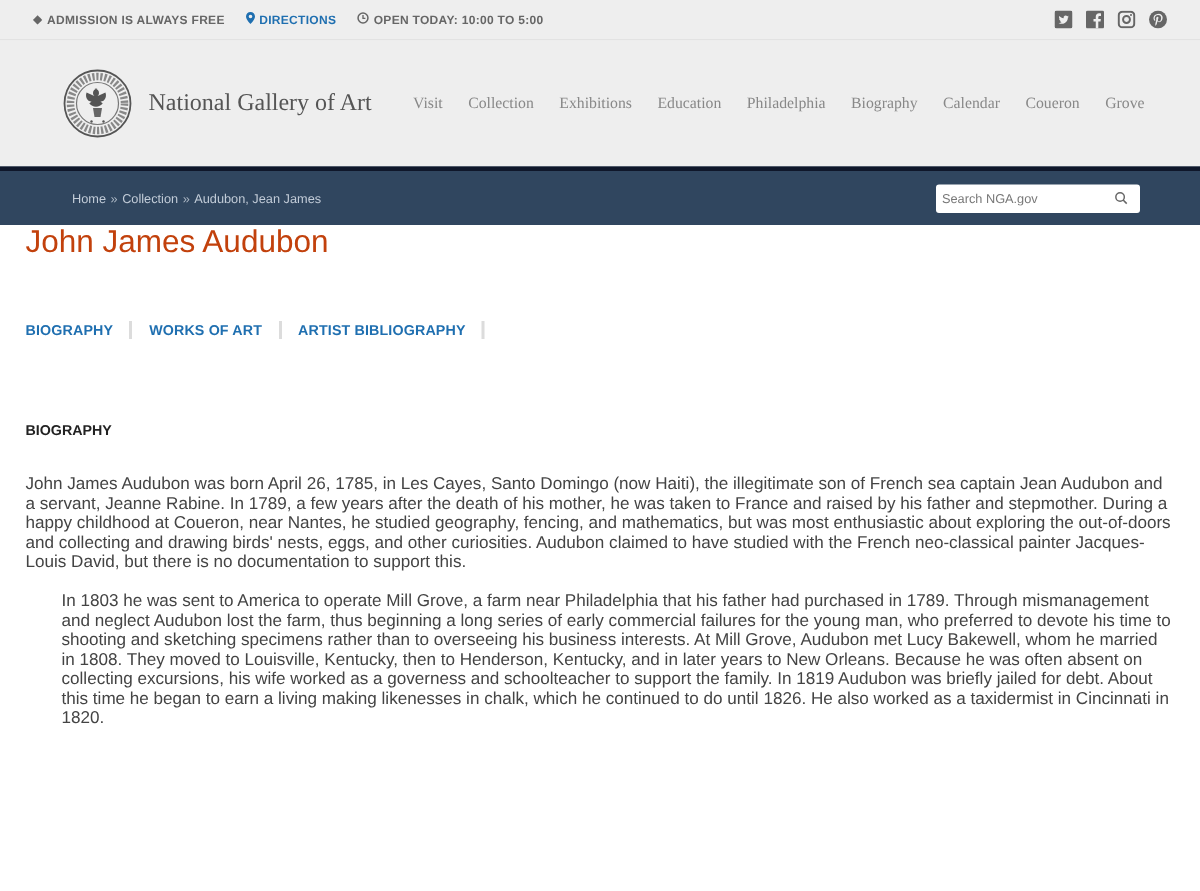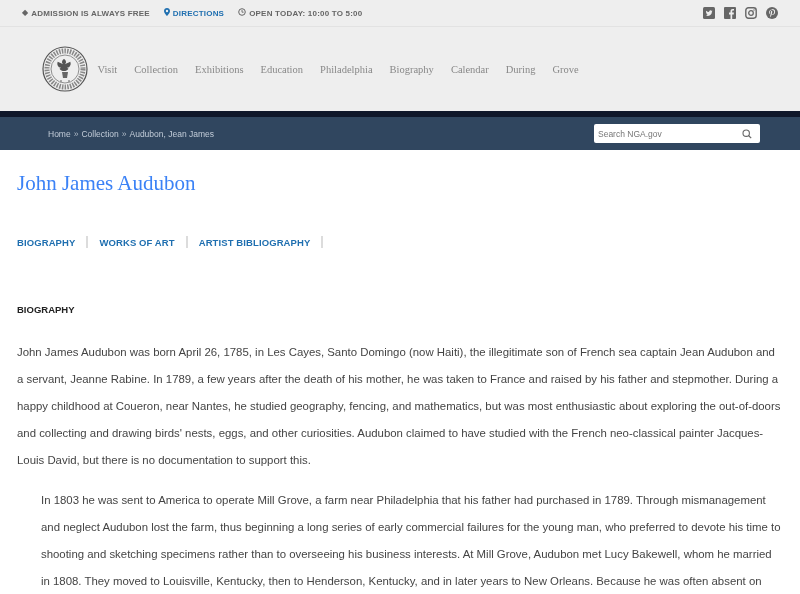--- a/index.html
+++ b/index.html
@@ -26,44 +26,44 @@
     display: flex; align-items: center; padding-left: 41px;
   }
   .logo { display: flex; align-items: center; gap: 10px; }
   .seal { width: 48px; height: 48px; }
   .logo-text { font-family: "Liberation Serif", "DejaVu Serif", serif; font-size: 16px; color: #555; margin-right: 19px; }
   .main-nav { display: flex; gap: 0; }
   .nav-item { font-family: "Liberation Serif", "DejaVu Serif", serif; font-size: 10.5px; color: #888; padding: 0 8.5px; white-space: nowrap; cursor: pointer; }
 
   
   .crumb-bar {
-    height: 39px; background: #30465f; border-top: 6px solid #0f172a;
+    height: 39px; background: #30465f; border-top: 3px solid #0f172a;
     display: flex; align-items: center; justify-content: space-between;
     padding: 0 40px 0 48px;
   }
   .breadcrumb { font-size: 8.5px; color: #c2ccd8; display: flex; gap: 3px; align-items: center; }
   .breadcrumb a { color: #c2ccd8; text-decoration: none; }
   .crumb-sep { color: #aeb9c6; }
   .search-box {
-    width: 166px; height: 19px; background: #fff; border-radius: 2px;
+    width: 136px; height: 19px; background: #fff; border-radius: 2px;
     display: flex; align-items: center; justify-content: space-between; padding: 0 8px 0 4px;
   }
   .search-box input { border: none; outline: none; font-size: 8.5px; color: #555; width: 130px; background: transparent; font-family: "Liberation Sans", sans-serif; }
   .search-box input::placeholder { color: #777; }
   .search-icon { width: 10px; height: 10px; }
 
   
   .content { padding: 0 17px 0 17px; }
-  .artist-name { font-family: Liberation Serif, serif; font-size: 21px; color: #3b82f6; font-weight: normal; margin-top: 21px; }
+  .artist-name { font-family: Liberation Sans, sans-serif; font-size: 21px; color: #c2410c; font-weight: normal; }
   .artist-dates { font-size: 11px; color: #444; margin-top: 14px; }
   .tabs { display: flex; align-items: center; margin-top: 40px; }
   .tab { font-size: 9.5px; font-weight: bold; color: #1f6fb0; text-transform: uppercase; cursor: pointer; letter-spacing: 0.1px; }
   .tab-sep { width: 2px; height: 12px; background: #dcdcdc; margin: 0 11px; }
   .section-title { font-size: 9.5px; font-weight: bold; color: #222; margin-top: 56px; text-transform: uppercase; }
-  .bio p { font-size: 11.4px; line-height: 27px; color: #444; margin-top: 0; }
+  .bio p { font-size: 11.4px; line-height: 13px; color: #444; margin-top: 0; }
   .bio p.first { margin-top: 24px; }
   .bio p + p { margin-top: 13px; margin-left: 24px; }
 </style>
 </head>
 <body>
 
 <div class="utility-bar">
   <div class="utility-left">
     <span class="util-item">
       <span class="util-icon">◆</span>
@@ -120,30 +120,31 @@
   <div class="logo">
     <svg class="seal" viewBox="0 0 48 48">
       <circle cx="24" cy="24" r="22" fill="none" stroke="#555" stroke-width="1.2"></circle>
       <circle cx="24" cy="24" r="14" fill="none" stroke="#777" stroke-width="0.8"></circle>
       <circle cx="24" cy="24" r="18" fill="none" stroke="#888" stroke-width="5" stroke-dasharray="1.5 1.2"></circle>
       <path d="M24 14c-2 0-3 1.5-3 3 0 1 .5 1.8 1.2 2.2l-5.5-2.5c-.8 2-.3 4 1.3 5.5l2 .6-1.5 1c1 1.5 2.8 2.3 4.5 2.3s3.5-.8 4.5-2.3l-1.5-1 2-.6c1.6-1.5 2.1-3.5 1.3-5.5l-5.5 2.5c.7-.4 1.2-1.2 1.2-2.2 0-1.5-1-3-3-3z" fill="#555"></path>
       <path d="M21 27h6l-1 6h-4z" fill="#666"></path>
       <circle cx="20" cy="36" r="0.8" fill="#555"></circle>
         <circle cx="28" cy="36" r="0.8" fill="#555"></circle>
     </svg>
+    <span class="logo-text">National Gallery of Art</span>
   </div>
   <nav class="main-nav">
     <span class="nav-item">Visit</span>
     <span class="nav-item">Collection</span>
     <span class="nav-item">Exhibitions</span>
     <span class="nav-item">Education</span>
     <span class="nav-item">Philadelphia</span>
     <span class="nav-item">Biography</span>
     <span class="nav-item">Calendar</span>
-    <span class="nav-item">During</span>
+    <span class="nav-item">Coueron</span>
     <span class="nav-item">Grove</span>
   </nav>
 </div>
 
 <div class="crumb-bar">
   <div class="breadcrumb">
     <a>Home</a>
     <span class="crumb-sep">»</span>
     <a>Collection</a>
     <span class="crumb-sep">»</span>

